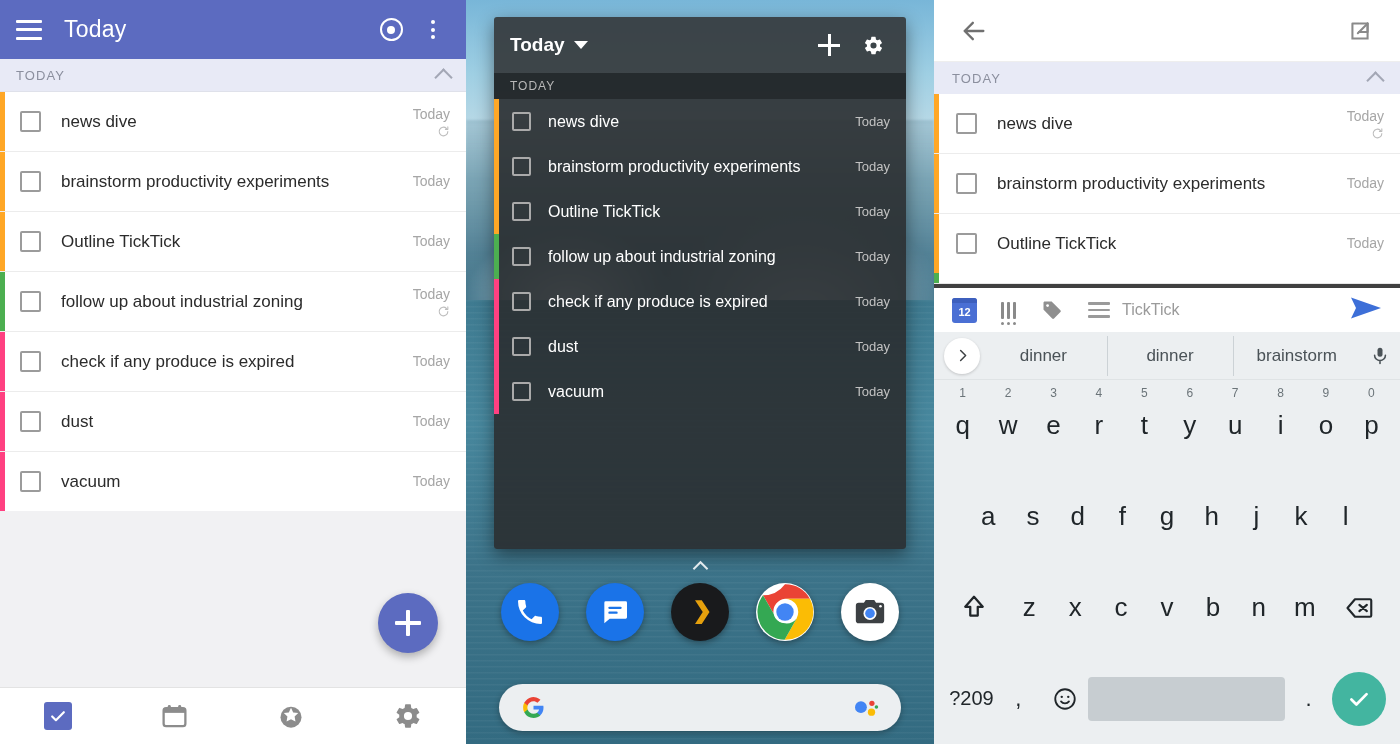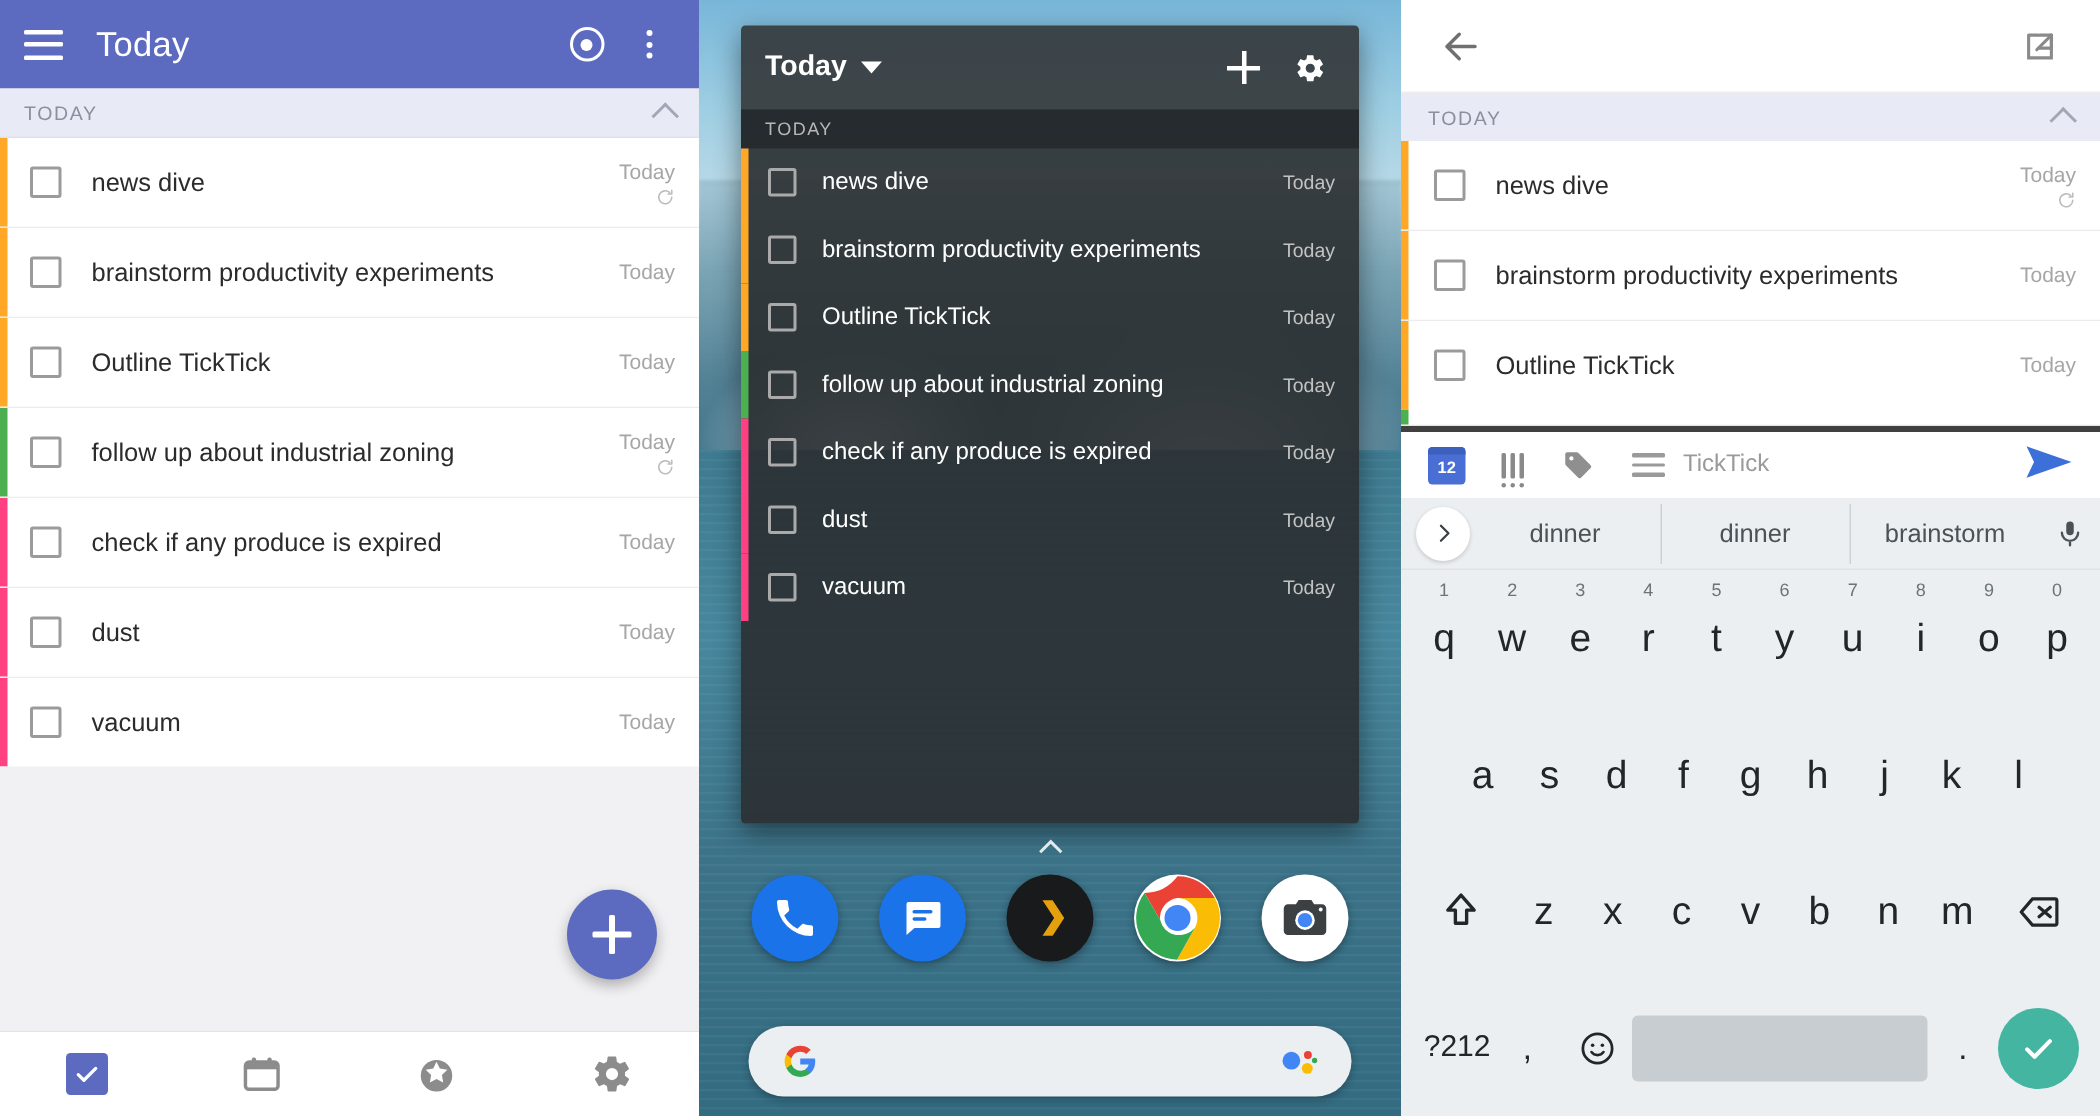--- a/index.html
+++ b/index.html
@@ -633,21 +633,21 @@
           <div class="key">n</div>
           <div class="key">m</div>
         <div class="key wide">
           <svg width="30" height="30" viewBox="0 0 24 24">
               <path d="M8 5h12a1 1 0 011 1v12a1 1 0 01-1 1H8l-6-7z" fill="none" stroke="#20262a" stroke-width="1.7" stroke-linejoin="round"></path>
               <path d="M11.5 9.5l6 5m0-5l-6 5" stroke="#20262a" stroke-width="1.7" stroke-linecap="round"></path>
             </svg>
         </div>
       </div>
       <div class="krow r4">
-        <div class="key k123">?212</div>
+        <div class="key k123">?209</div>
         <div class="key" style="font-size:22px;">,</div>
         <div class="key">
           <svg width="26" height="26" viewBox="0 0 24 24">
               <circle cx="12" cy="12" r="9" fill="none" stroke="#20262a" stroke-width="1.7"></circle>
               <circle cx="9" cy="10" r="1.1" fill="#20262a"></circle>
               <circle cx="15" cy="10" r="1.1" fill="#20262a"></circle>
               <path d="M8.3 14.2a4.6 4.6 0 007.4 0" fill="none" stroke="#20262a" stroke-width="1.6" stroke-linecap="round"></path>
             </svg>
         </div>
         <div class="spacekey"></div>

